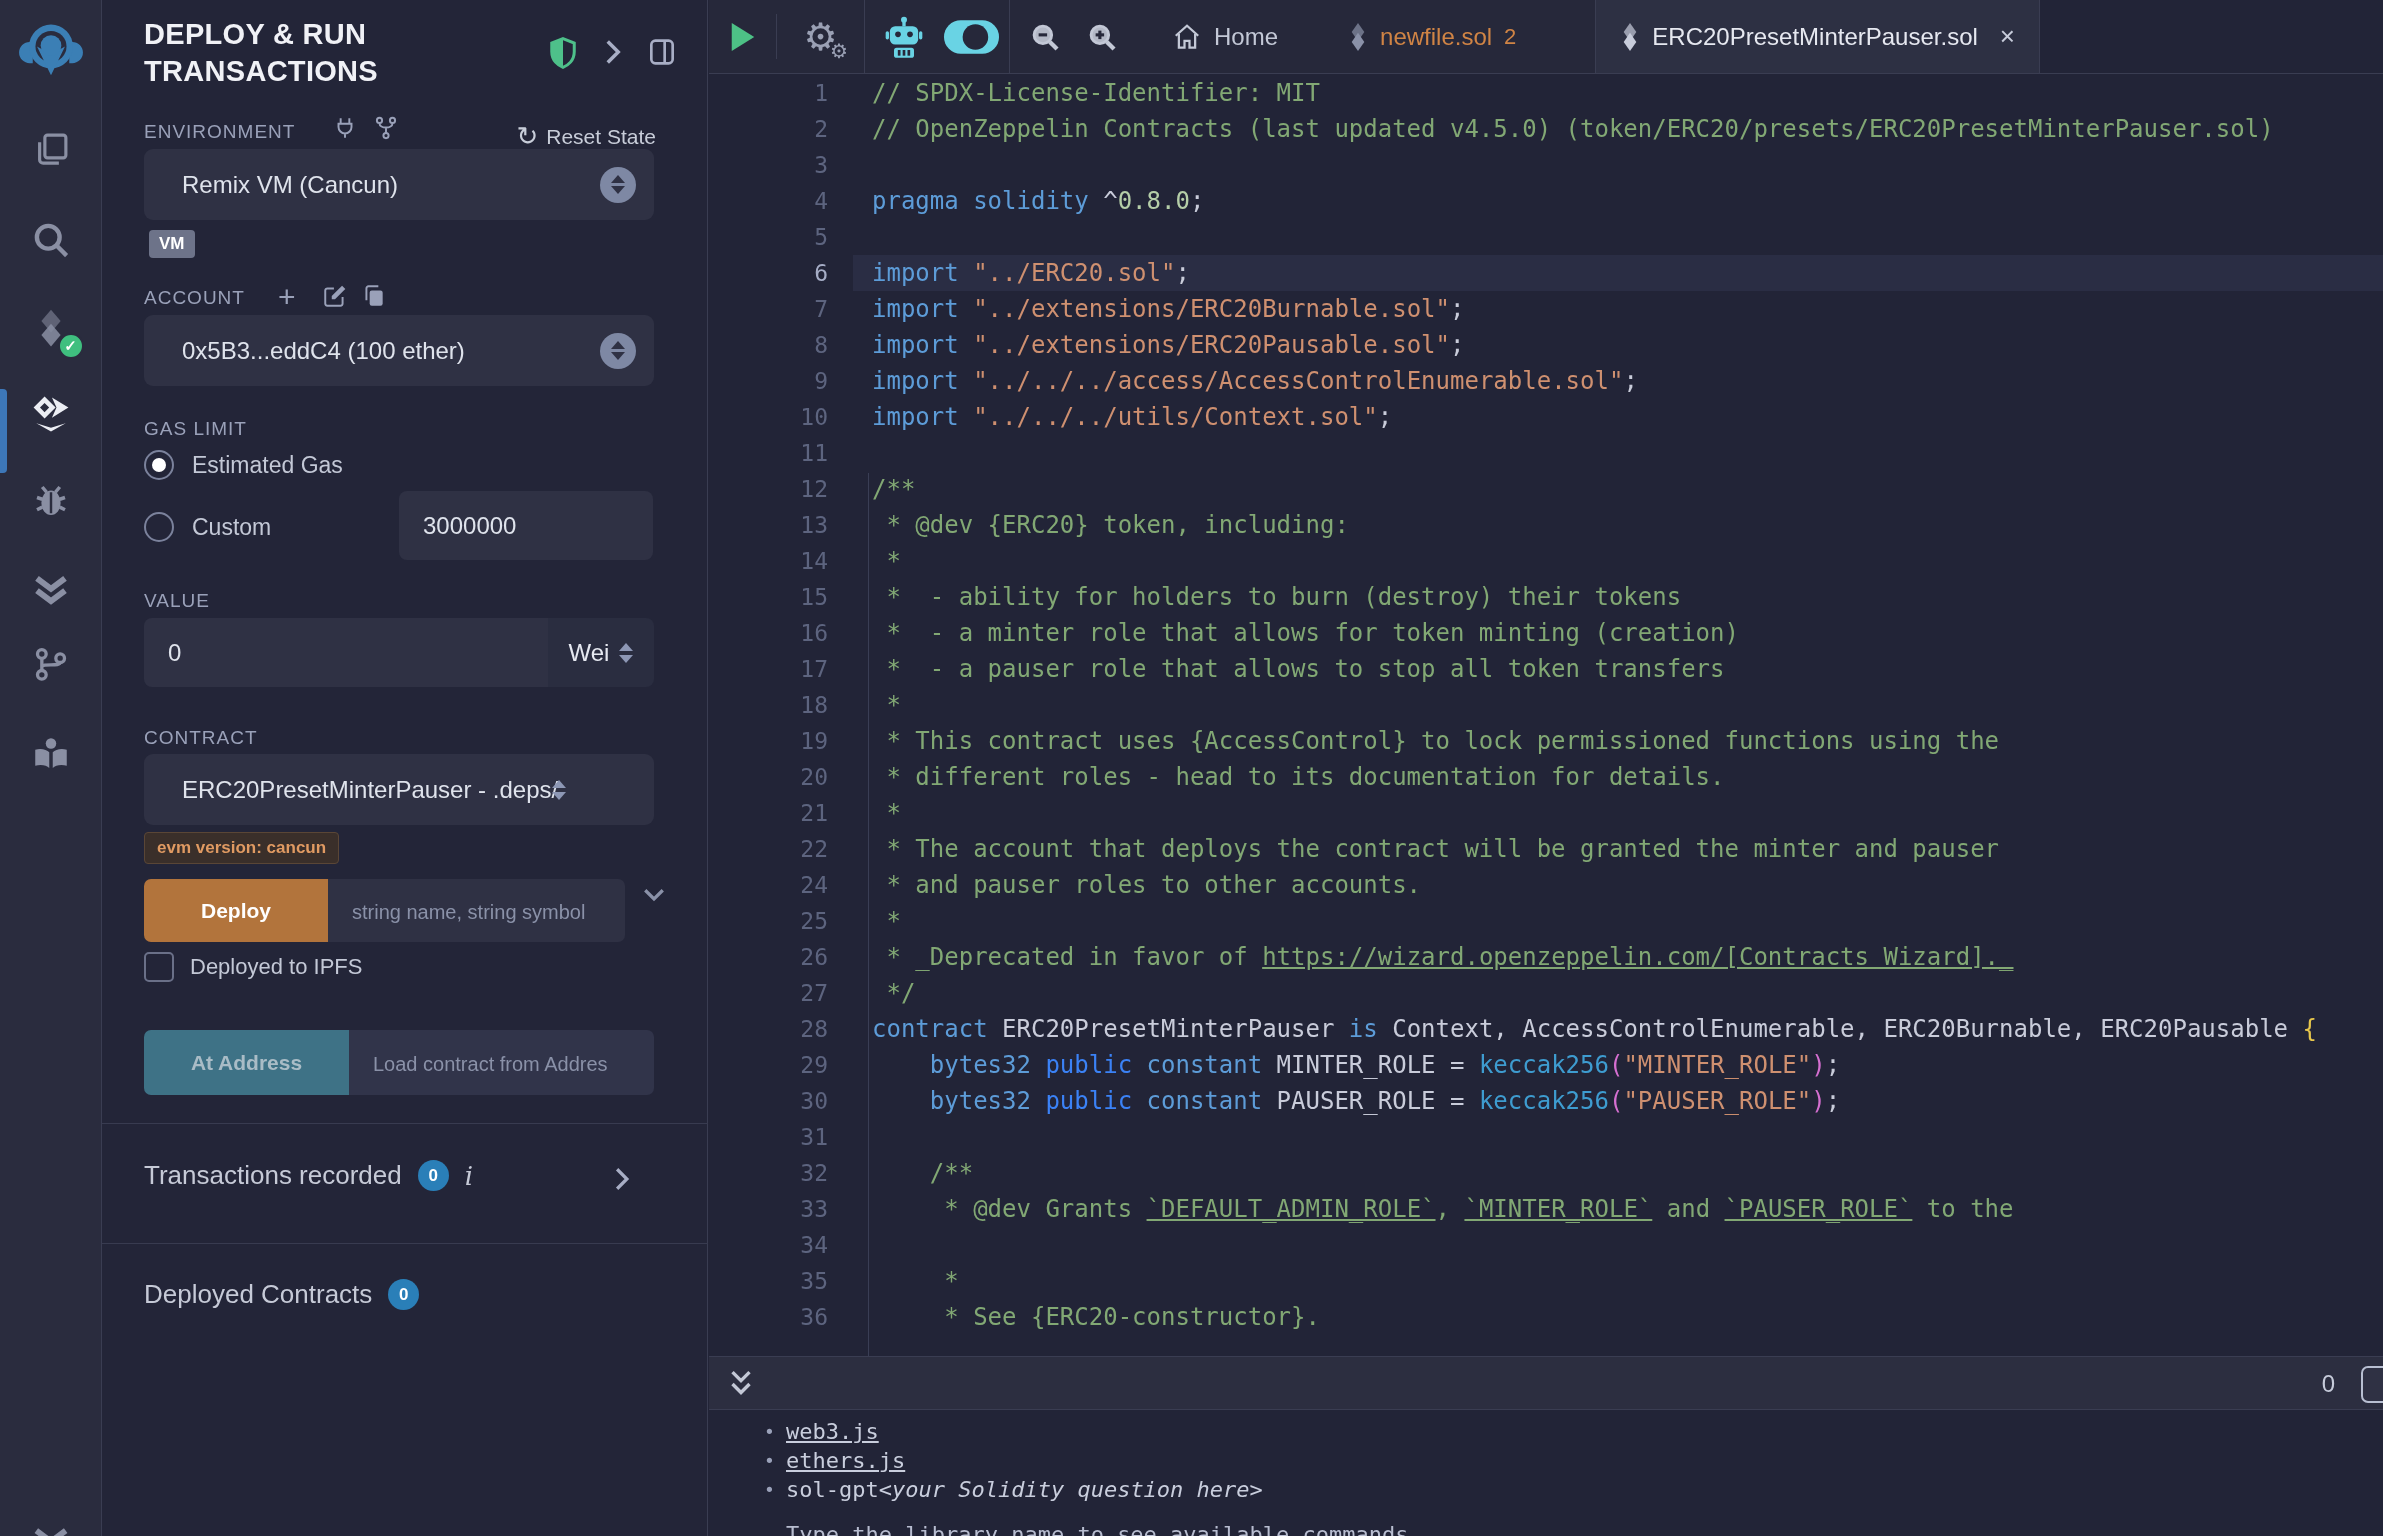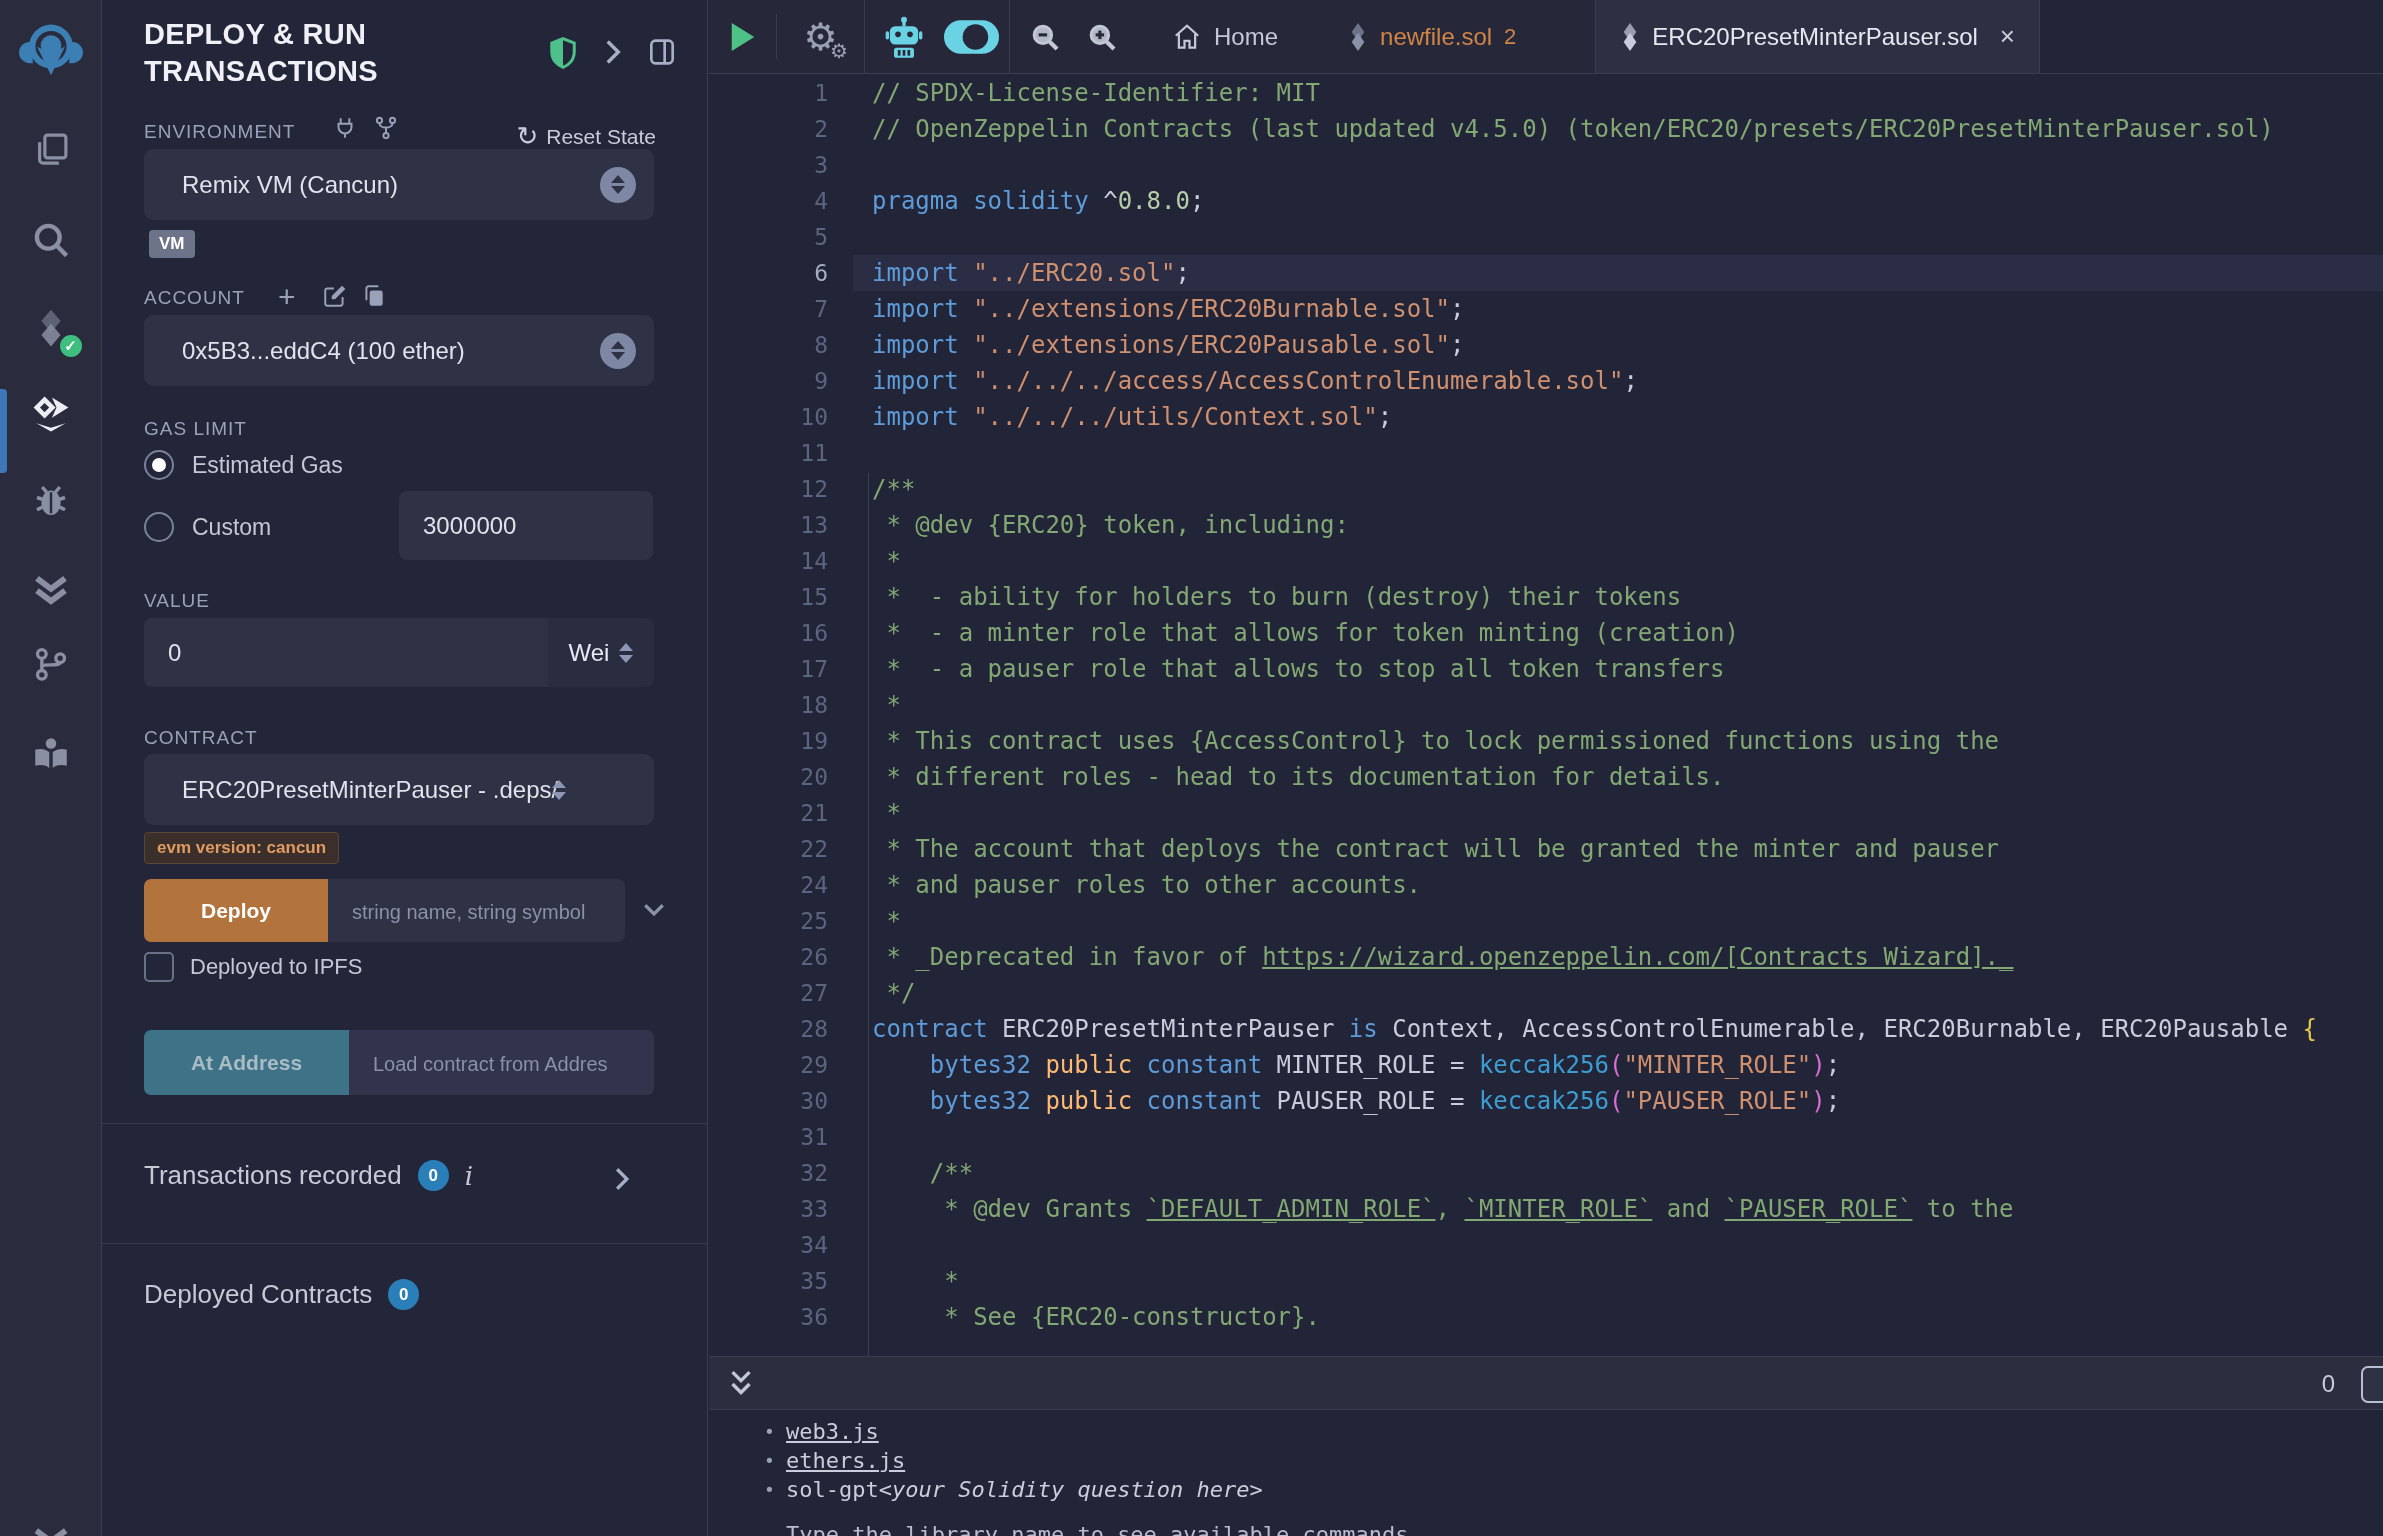--- a/index.html
+++ b/index.html
@@ -53,21 +53,21 @@
     border:none; outline:none; padding:0 24px; font-family:"Liberation Sans",sans-serif; }
   .tbox::placeholder { color:#8a91a8; font-size:20px; }
   #value-wrap { position:absolute; left:42px; top:618px; width:510px; height:69px; display:flex; }
   #value-input { width:404px; height:69px; border-radius:8px 0 0 8px; }
   #wei-box { width:106px; height:69px; background:#2a2d40; border-radius:0 8px 8px 0;
     display:flex; align-items:center; justify-content:center; gap:10px;
     color:#e6e9f1; font-size:24px; cursor:pointer; }
   .updn { display:flex; flex-direction:column; gap:4px; }
   #evm-badge { position:absolute; left:42px; top:832px; border:1px solid #5a4636; background:#3a2f2a;
     color:#e09a62; font-size:17px; font-weight:bold; padding:5px 12px; border-radius:4px; }
-  #deploy-row { position:absolute; left:42px; top:879px; height:63px; display:flex; align-items:center; }
+  #deploy-row { position:absolute; left:42px; top:879px; height:63px; display:flex; align-items:flex-start; }
   #deploy-btn { width:184px; height:63px; background:#b2743c; border:none; border-radius:7px 0 0 7px;
     color:#fff; font-size:21px; font-weight:bold; cursor:pointer; font-family:"Liberation Sans",sans-serif; }
   #deploy-args { width:297px; height:63px; border-radius:0 7px 7px 0; }
   #deploy-chevron { margin-left:14px; cursor:pointer; }
   .chk { width:30px; height:30px; border:2px solid #6a7088; border-radius:5px; background:transparent; }
   #ataddr-row { position:absolute; left:42px; top:1030px; height:65px; display:flex; }
   #ataddr-btn { width:205px; height:65px; background:#3e7286; border:none; border-radius:7px 0 0 7px;
     color:#a9bcc6; font-size:21px; font-weight:bold; cursor:pointer; font-family:"Liberation Sans",sans-serif; }
   #ataddr-input { width:305px; height:65px; border-radius:0 7px 7px 0; background:#31344a; }
   .divider { position:absolute; left:0; width:606px; height:1px; background:#383b50; }
@@ -98,21 +98,21 @@
   .code-row .ln { width:119px; text-align:right; color:#5d647f; font-size:23px; flex:none; }
   .code-row .code { padding-left:44px; }
   .code-row.hl { background:transparent; }
   .code-row.hl .ln { color:#a6adc6; }
   .code-row.hl::before { content:""; position:absolute; left:144px; right:0; top:0; bottom:0;
     background:#2a2d44; }
   .code-row .code { position:relative; }
   #indent-guide { position:absolute; left:159px; top:398px; width:1px; height:905px; background:#3a3e55; }
   .tok-c { color:#82a874; } .tok-u { color:#82a874; text-decoration:underline;margin-top:28px; }
   .tok-k { color:#5d9cd8; } .tok-s { color:#cf9070; } .tok-n { color:#b5cea8; }
-  .tok-f { color:#3e9cd0; } .tok-g { color:#fdba74; } .tok-p { color:#d56fd0; }
+  .tok-f { color:#3e9cd0; } .tok-g { color:#3b82f6; } .tok-p { color:#d56fd0; }
   .tok-y { color:#e7c64c; } .tok-d { color:#c9ccda; }
 
   
   #terminal { position:absolute; left:0; top:1356px; right:0; height:180px; background:#222437; }
   #term-header { position:absolute; left:0; top:0; right:0; height:54px; background:#2c2e40;
     border-top:1px solid #3a3d52; border-bottom:1px solid #3a3d52; }
   #term-badge { position:absolute; right:48px; top:13px; color:#c6cbda; font-size:24px; }
   #term-searchbox { position:absolute; right:-8px; top:9px; width:30px; height:37px;
     border:2px solid #b8bfd2; border-radius:7px; background:#2f3144; }
   #term-body { position:absolute; left:0; top:55px; right:0; bottom:0; overflow:hidden;

